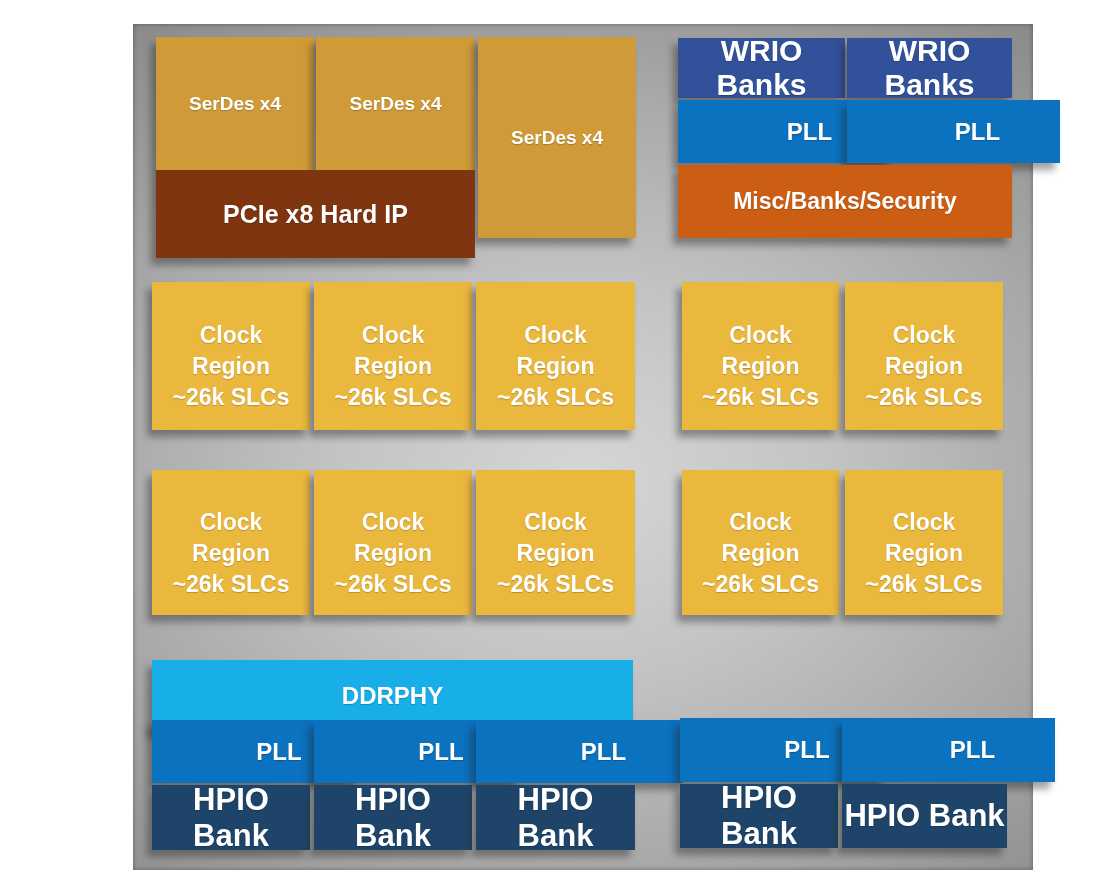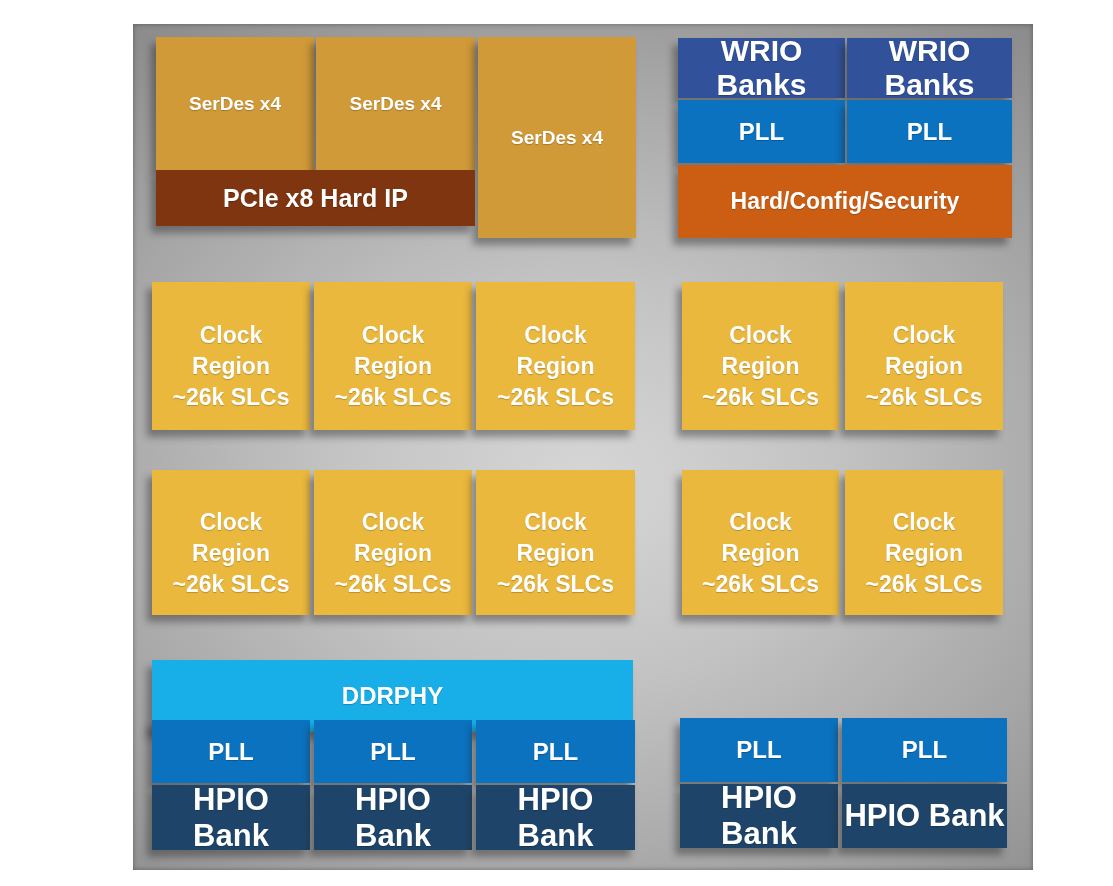--- a/index.html
+++ b/index.html
@@ -22,21 +22,21 @@
     color:var(--label,#ffffff);
     font-weight:bold;
     text-align:center;
     box-shadow:-5px 7px 7px rgba(35,35,35,0.42);
     text-shadow:0 1px 1px rgba(0,0,0,0.22);
   }
   .lbl{display:block;}
   .serdes{background:var(--serdes,#D09A38);font-size:19px;}
   .pcie{background:var(--pcie,#7E3510);font-size:25px;}
   .wrio{background:var(--wrio,#31519B);font-size:30px;}
-  .pll{background:var(--pll,#0B72C0);font-size:24px;}
+  .pll{background:var(--pll,#0B72C0);font-size:24px;padding-left:48px;}
   .misc{background:var(--misc,#CC5E14);font-size:23px;}
   .clock{background:var(--clock-region,#EBB83E);font-size:23px;}
   .clock .lbl{white-space:pre-line;line-height:31px;margin-top:21px;}
   .ddrphy{background:var(--ddrphy,#18AFE9);font-size:24px;}
   .hpio{background:var(--hpio,#1E4569);font-size:31px;}
 </style>
 </head>
 <body>
 
 <div id="screen">
@@ -44,38 +44,38 @@
 
     <div class="block serdes" style="left:23px;top:13px;width:158px;height:133px;">
       <span class="lbl">SerDes x4</span>
     </div>
     <div class="block serdes" style="left:183px;top:13px;width:159px;height:133px;">
       <span class="lbl">SerDes x4</span>
     </div>
     <div class="block serdes" style="left:345px;top:13px;width:158px;height:201px;">
       <span class="lbl">SerDes x4</span>
     </div>
-    <div class="block pcie" style="left:23px;top:146px;width:319px;height:56px;text-align:right;">
+    <div class="block pcie" style="left:23px;top:146px;width:319px;height:88px;text-align:right;">
       <span class="lbl">PCIe x8 Hard IP</span>
     </div>
 
     <div class="block wrio" style="left:545px;top:14px;width:167px;height:60px;">
       <span class="lbl">WRIO Banks</span>
     </div>
     <div class="block wrio" style="left:714px;top:14px;width:165px;height:60px;">
       <span class="lbl">WRIO Banks</span>
     </div>
     <div class="block pll" style="left:545px;top:76px;width:167px;height:63px;">
       <span class="lbl">PLL</span>
     </div>
     <div class="block pll" style="left:714px;top:76px;width:165px;height:63px;">
       <span class="lbl">PLL</span>
     </div>
     <div class="block misc" style="left:545px;top:141px;width:334px;height:73px;">
-      <span class="lbl">Hard/Config/Security</span>
+      <span class="lbl">Misc/Banks/Security</span>
     </div>
 
     <div class="block clock" style="left:19px;top:258px;width:158px;height:148px;">
       <span class="lbl">Clock
 Region
 ~26k SLCs</span>
     </div>
     <div class="block clock" style="left:181px;top:258px;width:158px;height:148px;">
       <span class="lbl">Clock
 Region

